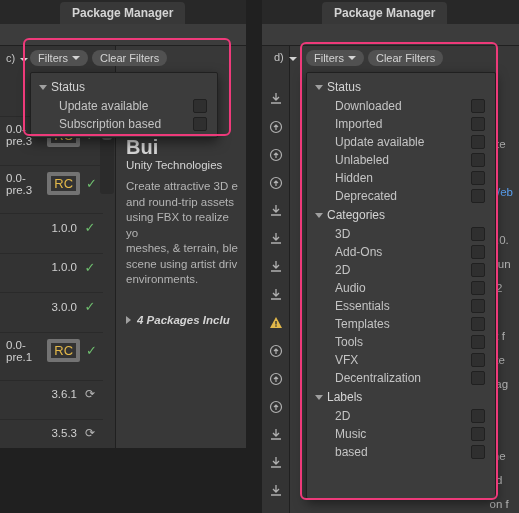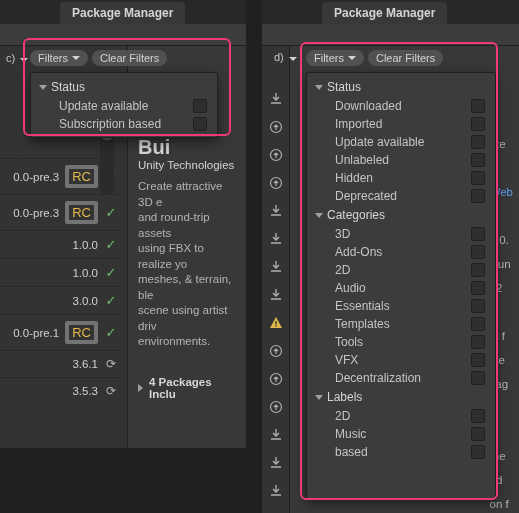--- a/index.html
+++ b/index.html
@@ -126,26 +126,26 @@
     border-radius: 2px;
     flex-shrink: 0;
   }
 
   
   .left-body {
     display: flex;
     height: calc(100% - 46px);
   }
   .pkg-list {
-    width: 128px;
+    width: 116px;
     background: #333333;
     display: flex;
     flex-direction: column;
-    justify-content: center;
-    padding: 70px 3px 2px 0;
+    justify-content: space-between;
+    padding: 70px 12px 2px 0;
     border-right: 1px solid #202020;
   }
   .pkg-row {
     display: flex;
     justify-content: flex-end;
     align-items: center;
     gap: 6px;
     padding: 6px 6px;
     font-size: 11.5px;
     color: #d0d0d0;
@@ -184,21 +184,21 @@
     font-size: 10px;
     font-style: italic;
     color: #888;
     margin-bottom: 10px;
     white-space: nowrap;
   }
   .detail .link { color: #d4d4d4; margin-bottom: 8px; }
   .detail .desc { line-height: 1.35; margin-bottom: 26px; }
   .incl {
     display: flex; gap: 6px; align-items: center;
-    color: #d4d4d4; font-weight: 600;
+    color: #d4d4d4; font-weight: 600; font-style: italic;
   }
   .caret-r {
     width: 0; height: 0;
     border-top: 4px solid transparent;
     border-bottom: 4px solid transparent;
     border-left: 5px solid #a0a0a0;
   }
 
   .left-scrollbar {
     position: absolute;

